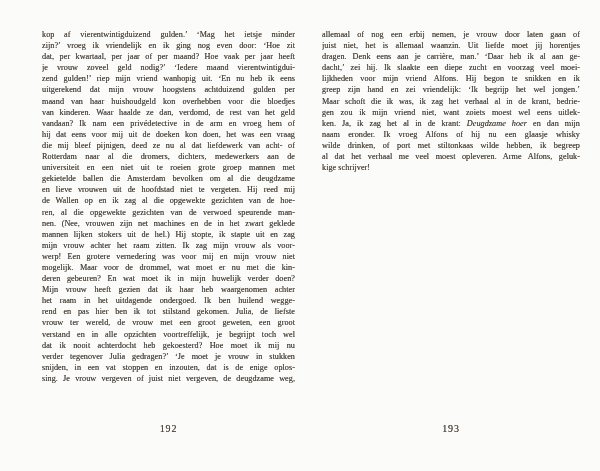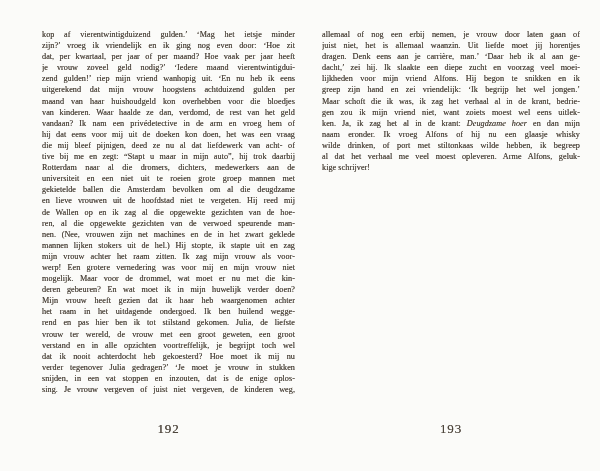--- a/index.html
+++ b/index.html
@@ -41,21 +41,21 @@
   }
   .page-right .line:last-child {
     text-align-last: left;
   }
   .line i {
     font-style: italic;
   }
   .pagenum {
     position: absolute;
     top: 424px;
-    font-size: 13px;
+    font-size: 10px;
     line-height: 10px;
     text-align: center;
     letter-spacing: 0.8px;
     font-variant-numeric: oldstyle-nums;
   }
   .page-left .pagenum {
     left: 42px;
     width: 253px;
   }
   .page-right .pagenum {
@@ -74,42 +74,41 @@
         <div class="line">zijn?’ vroeg ik vriendelijk en ik ging nog even door: ‘Hoe zit</div>
         <div class="line">dat, per kwartaal, per jaar of per maand? Hoe vaak per jaar heeft</div>
         <div class="line">je vrouw zoveel geld nodig?’ ‘Iedere maand vierentwintigdui-</div>
         <div class="line">zend gulden!’ riep mijn vriend wanhopig uit. ‘En nu heb ik eens</div>
         <div class="line">uitgerekend dat mijn vrouw hoogstens achtduizend gulden per</div>
         <div class="line">maand van haar huishoudgeld kon overhebben voor die bloedjes</div>
         <div class="line">van kinderen. Waar haalde ze dan, verdomd, de rest van het geld</div>
         <div class="line">vandaan? Ik nam een privédetective in de arm en vroeg hem of</div>
         <div class="line">hij dat eens voor mij uit de doeken kon doen, het was een vraag</div>
         <div class="line">die mij bleef pijnigen, deed ze nu al dat liefdewerk van acht- of</div>
-        <div class="line">tive bij me en zegt: “Stapt u maar in mijn auto”, hij trok daarbij</div>
         <div class="line">Rotterdam naar al die dromers, dichters, medewerkers aan de</div>
         <div class="line">universiteit en een niet uit te roeien grote groep mannen met</div>
         <div class="line">gekietelde ballen die Amsterdam bevolken om al die deugdzame</div>
         <div class="line">en lieve vrouwen uit de hoofdstad niet te vergeten. Hij reed mij</div>
         <div class="line">de Wallen op en ik zag al die opgewekte gezichten van de hoe-</div>
         <div class="line">ren, al die opgewekte gezichten van de verwoed speurende man-</div>
         <div class="line">nen. (Nee, vrouwen zijn net machines en de in het zwart geklede</div>
         <div class="line">mannen lijken stokers uit de hel.) Hij stopte, ik stapte uit en zag</div>
         <div class="line">mijn vrouw achter het raam zitten. Ik zag mijn vrouw als voor-</div>
         <div class="line">werp! Een grotere vernedering was voor mij en mijn vrouw niet</div>
         <div class="line">mogelijk. Maar voor de drommel, wat moet er nu met die kin-</div>
         <div class="line">deren gebeuren? En wat moet ik in mijn huwelijk verder doen?</div>
         <div class="line">Mijn vrouw heeft gezien dat ik haar heb waargenomen achter</div>
         <div class="line">het raam in het uitdagende ondergoed. Ik ben huilend wegge-</div>
         <div class="line">rend en pas hier ben ik tot stilstand gekomen. Julia, de liefste</div>
         <div class="line">vrouw ter wereld, de vrouw met een groot geweten, een groot</div>
         <div class="line">verstand en in alle opzichten voortreffelijk, je begrijpt toch wel</div>
         <div class="line">dat ik nooit achterdocht heb gekoesterd? Hoe moet ik mij nu</div>
         <div class="line">verder tegenover Julia gedragen?’ ‘Je moet je vrouw in stukken</div>
         <div class="line">snijden, in een vat stoppen en inzouten, dat is de enige oplos-</div>
-        <div class="line">sing. Je vrouw vergeven of juist niet vergeven, de kinderen weg,</div>
+        <div class="line">sing. Je vrouw vergeven of juist niet vergeven, de deugdzame weg,</div>
       </div>
     <div class="pagenum">192</div>
   </div>
 
   <div class="page page-right">
     <div class="textblock">
         <div class="line">allemaal of nog een erbij nemen, je vrouw door laten gaan of</div>
         <div class="line">juist niet, het is allemaal waanzin. Uit liefde moet jij horentjes</div>
         <div class="line">dragen. Denk eens aan je carrière, man.’ ‘Daar heb ik al aan ge-</div>
         <div class="line">dacht,’ zei hij. Ik slaakte een diepe zucht en voorzag veel moei-</div>

